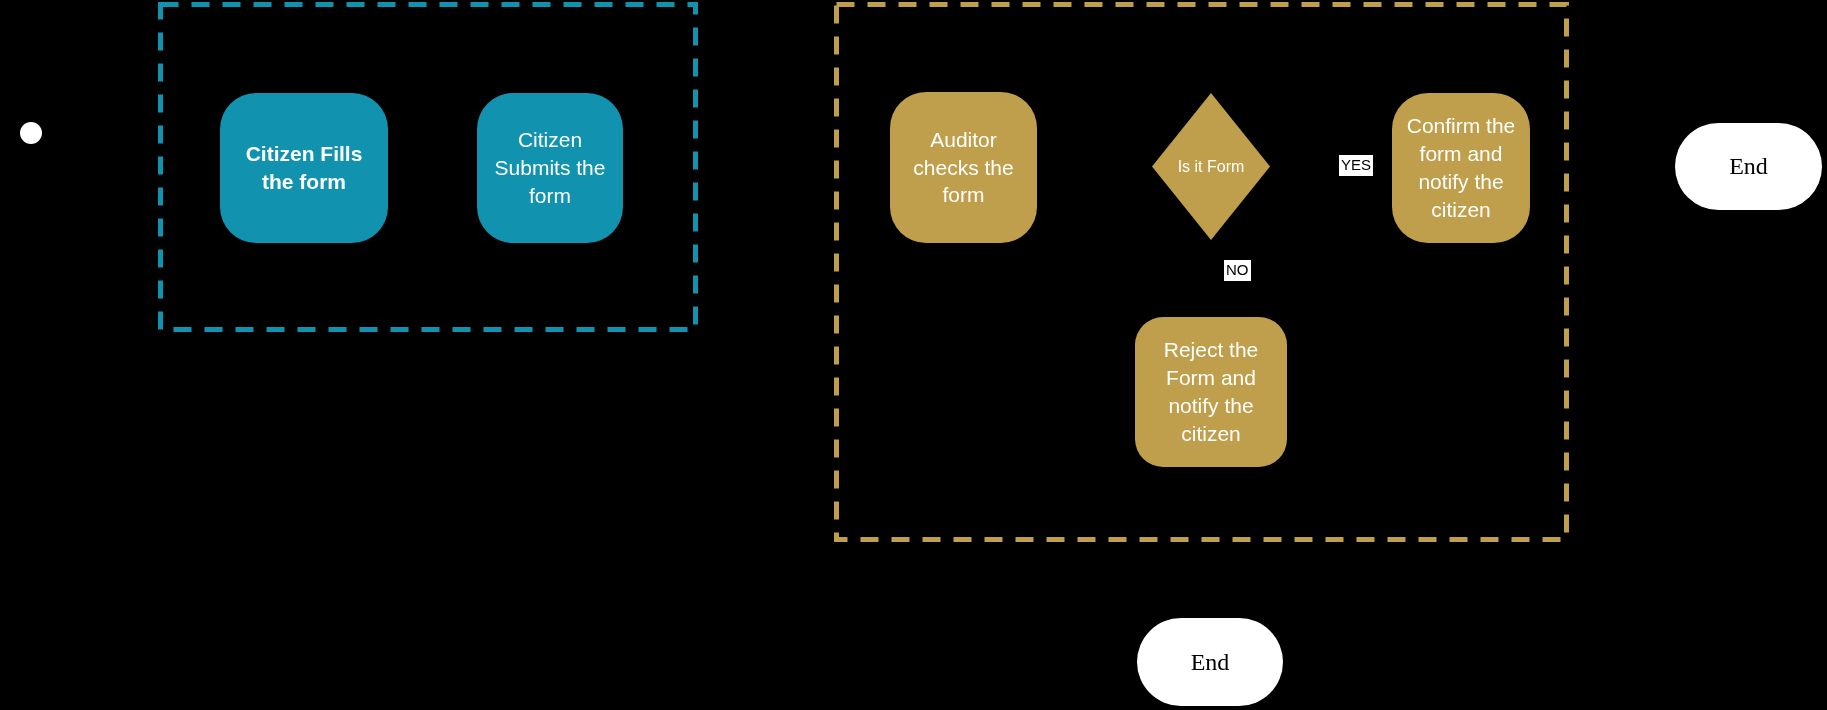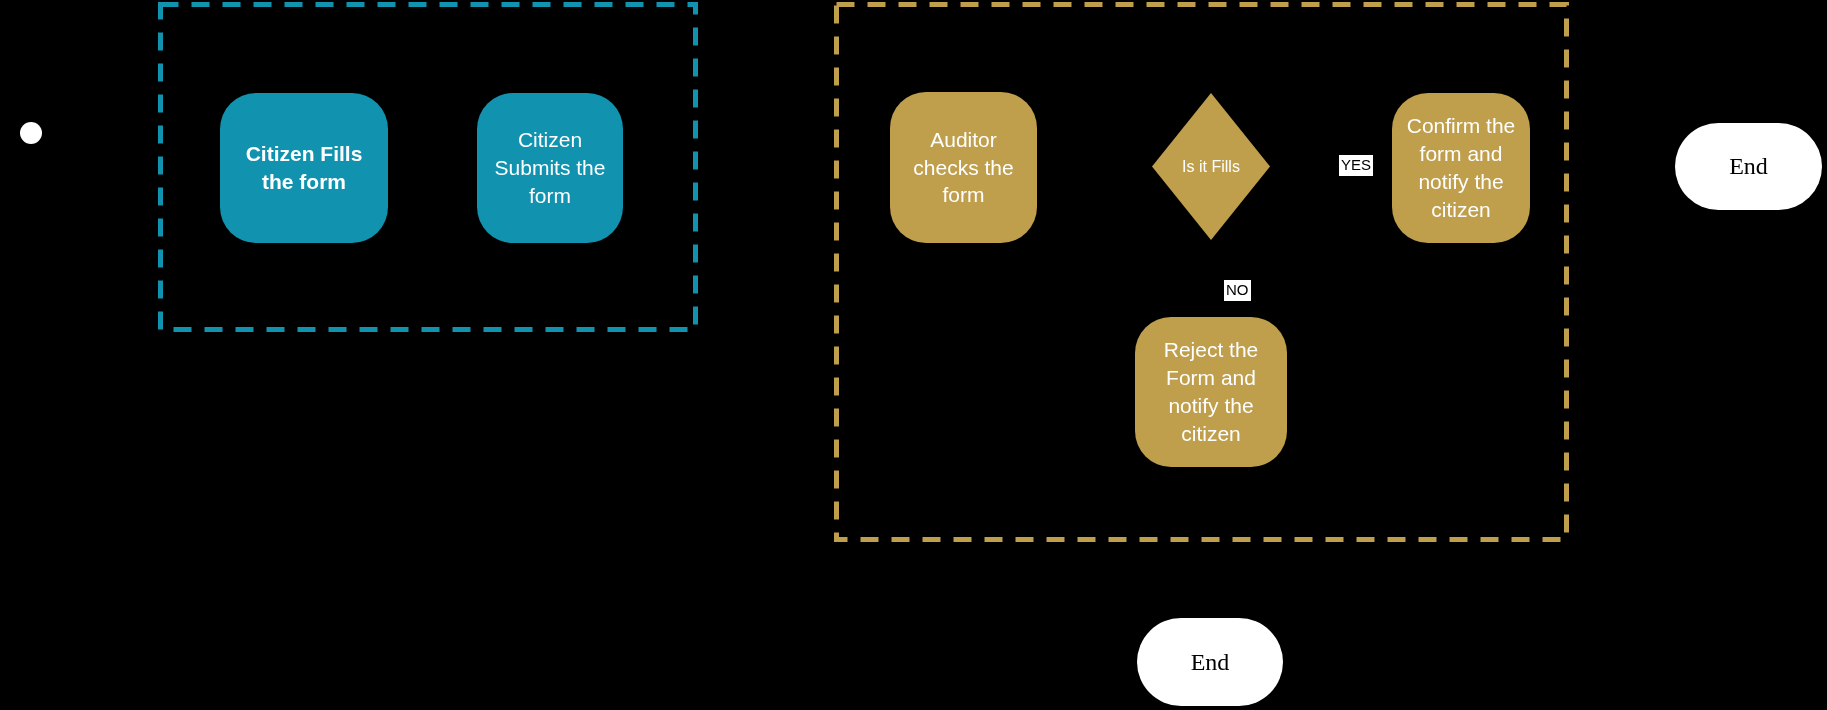--- a/index.html
+++ b/index.html
@@ -49,21 +49,21 @@
     line-height: 1.33;
     padding: 0 11px;
     box-sizing: border-box;
   }
   .node-teal { background: #1193b0; }
   .node-gold { background: #bf9e4c; }
   .node-fill    { left: 220px;  top: 93px;  width: 168px; height: 150px; font-weight: bold; }
   .node-submit  { left: 477px;  top: 93px;  width: 146px; height: 150px; }
   .node-auditor { left: 890px;  top: 92px;  width: 147px; height: 151px; }
   .node-confirm { left: 1392px; top: 93px;  width: 138px; height: 150px; }
-  .node-reject  { left: 1135px; top: 317px; width: 152px; height: 150px; }
+  .node-reject  { left: 1135px; top: 317px; width: 152px; height: 150px; border-radius: 28px; }
   
   .diamond {
     position: absolute;
     left: 1152px;
     top: 93px;
     width: 118px;
     height: 147px;
     background: #bf9e4c;
     clip-path: polygon(50% 0%, 100% 50%, 50% 100%, 0% 50%);
     display: flex;
@@ -77,21 +77,21 @@
   .edge-label {
     position: absolute;
     background: #ffffff;
     color: #000000;
     font-size: 15px;
     line-height: 1.25;
     padding: 1px 2px;
     margin-left: 28px;
   }
   .edge-label-yes { left: 1311px; top: 155px; }
-  .edge-label-no  { left: 1196px; top: 280px; }
+  .edge-label-no  { left: 1196px; top: 260px; }
   
   .end-node {
     position: absolute;
     background: #ffffff;
     color: #000000;
     display: flex;
     align-items: center;
     justify-content: center;
     font-size: 24px;
     font-family: Liberation Serif, serif;
@@ -120,21 +120,21 @@
 
   <div class="node node-teal node-submit">
     <span>Citizen Submits the form</span>
   </div>
 
   <div class="node node-gold node-auditor">
     <span>Auditor checks the form</span>
   </div>
 
   <div class="diamond">
-    <span>Is it Fills</span>
+    <span>Is it Form</span>
   </div>
 
   <div class="edge-label edge-label-yes">
     <span>YES</span>
   </div>
 
   <div class="edge-label edge-label-no">
     <span>NO</span>
   </div>
 

